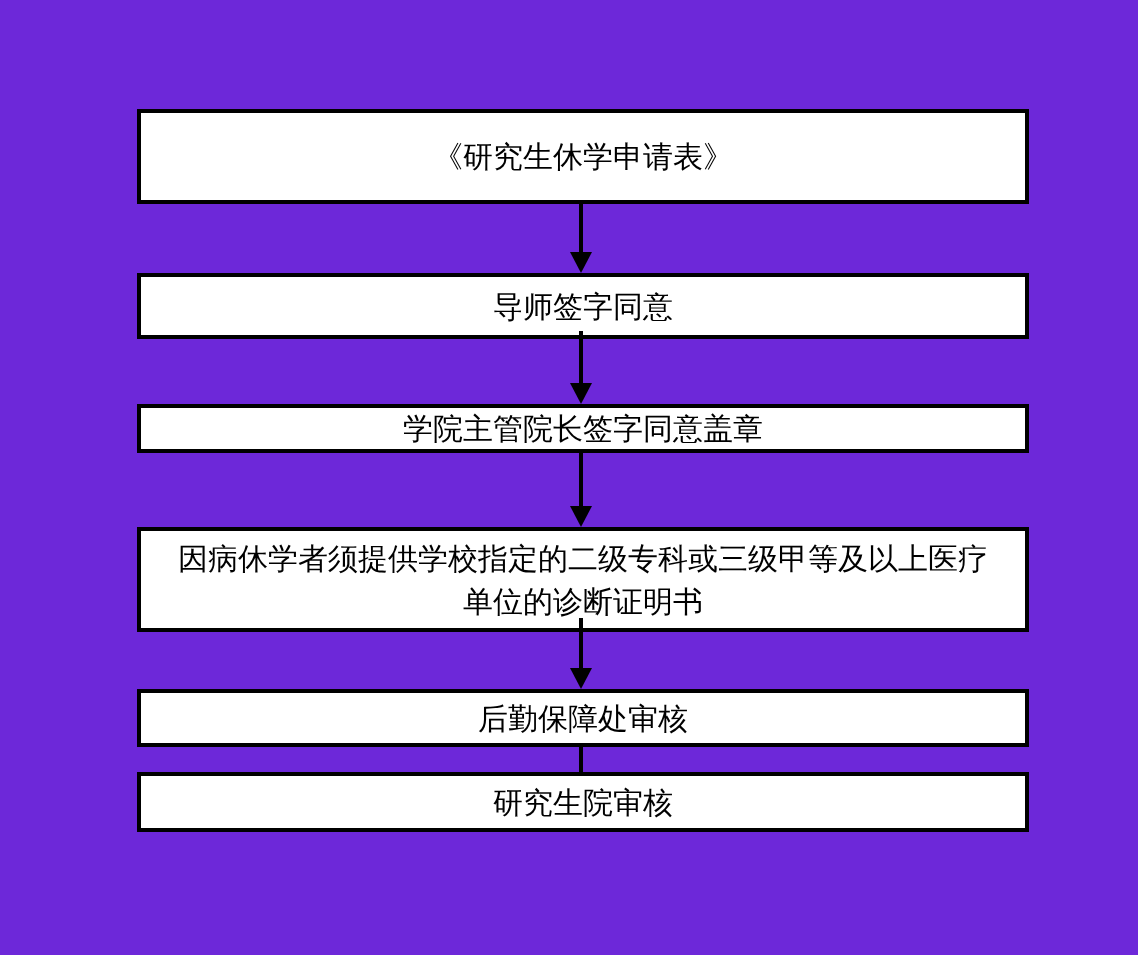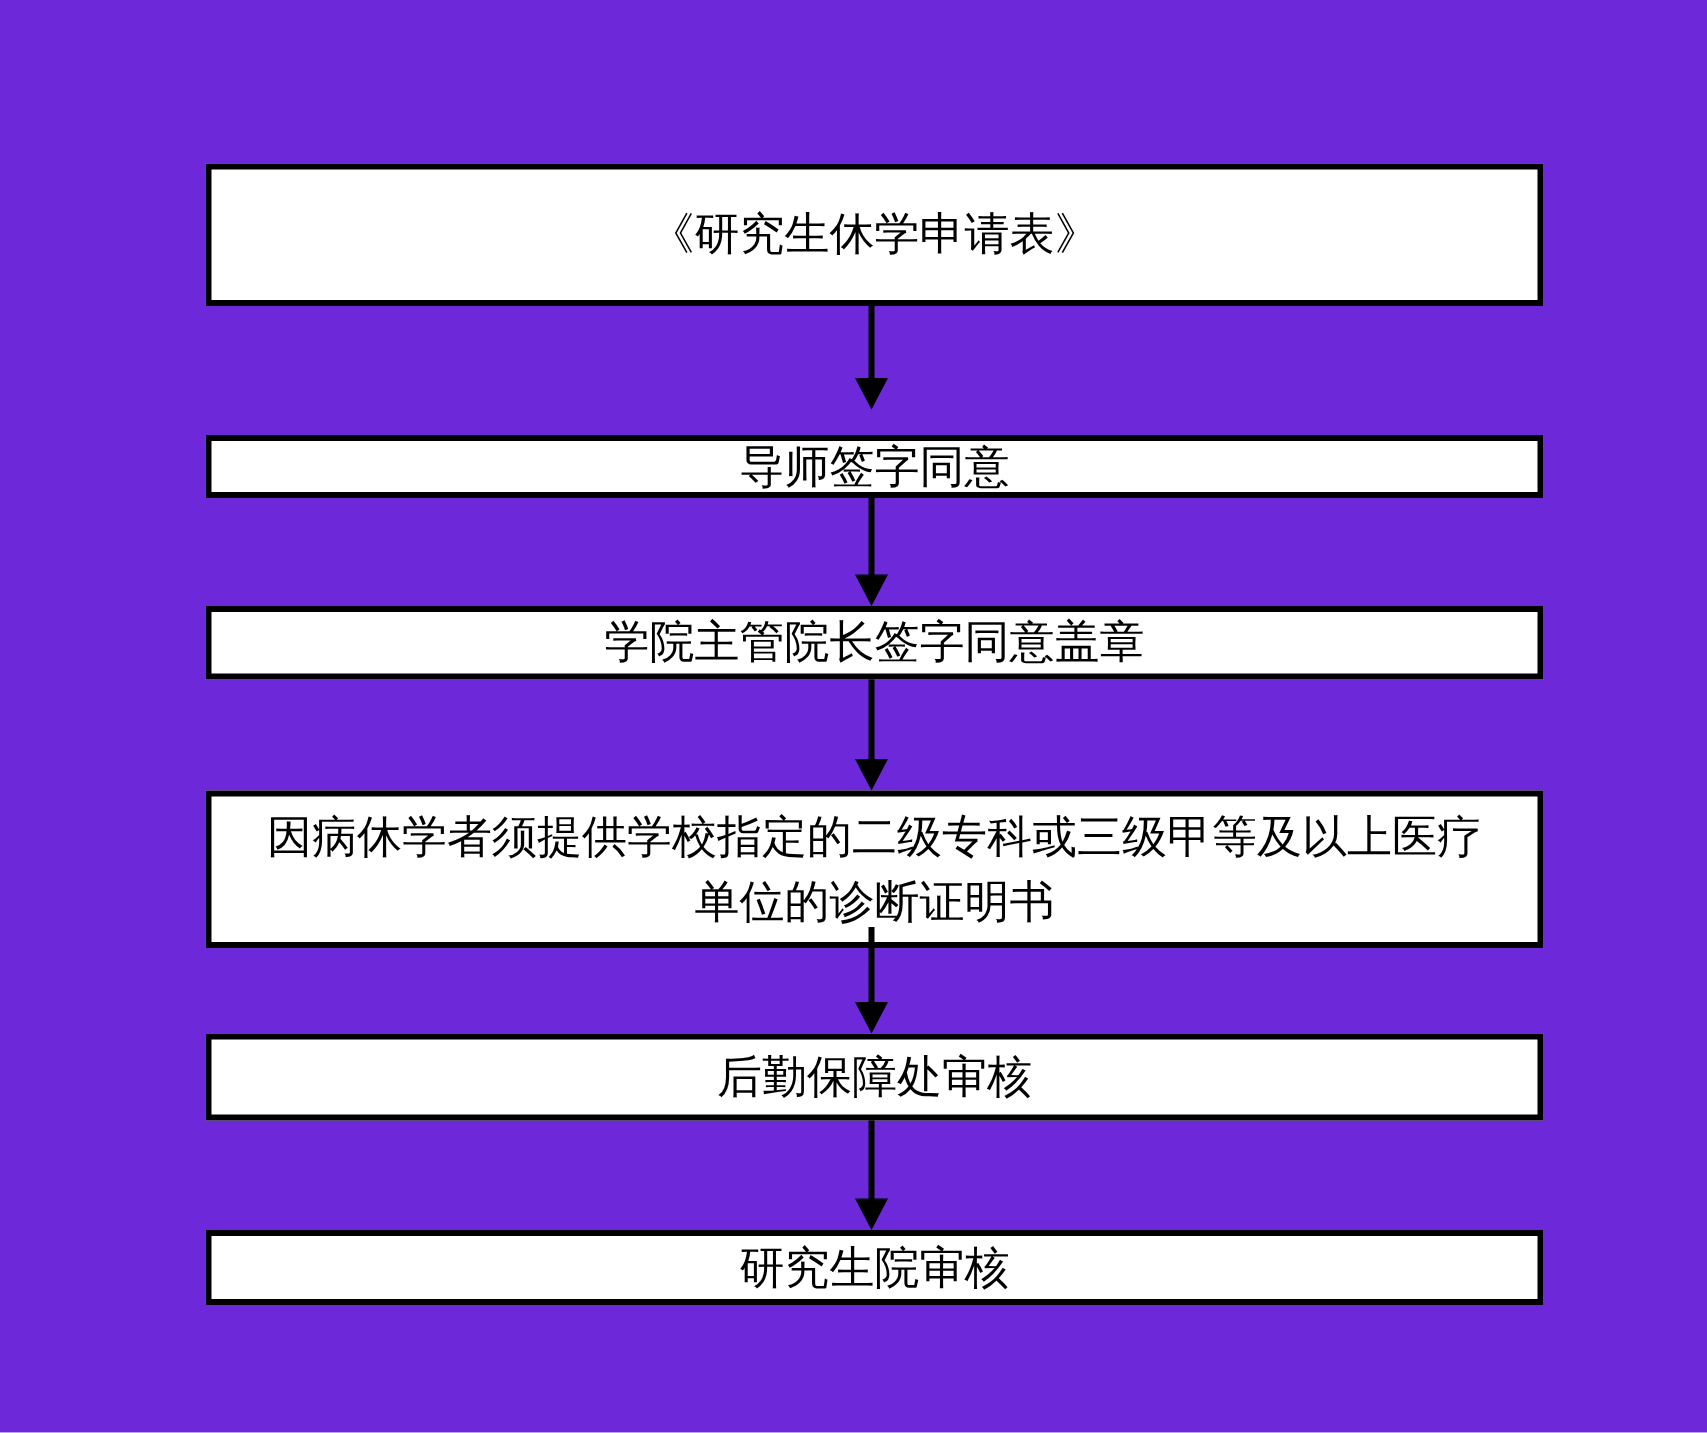--- a/index.html
+++ b/index.html
@@ -36,25 +36,25 @@
     justify-content: center;
     align-items: center;
     text-align: center;
     font-size: 30px;
     line-height: 1.5;
   }
   .node .line {
     white-space: nowrap;
   }
   #node-1 { top: 109px; height: 95px; line-height: 45px; }
-  #node-2 { top: 290px; height: 42px; }
+  #node-2 { top: 273px; height: 66px; }
   #node-3 { top: 404px; height: 49px; }
   #node-4 { top: 527px; height: 105px; line-height: 43px; }
   #node-5 { top: 689px; height: 58px; }
-  #node-6 { top: 820px; height: 50px; }
+  #node-6 { top: 772px; height: 60px; }
 
   .arrow {
     position: absolute;
     left: 569px;
     width: 24px;
   }
   .arrow .stem {
     position: absolute;
     left: 10px;
     top: 0;

